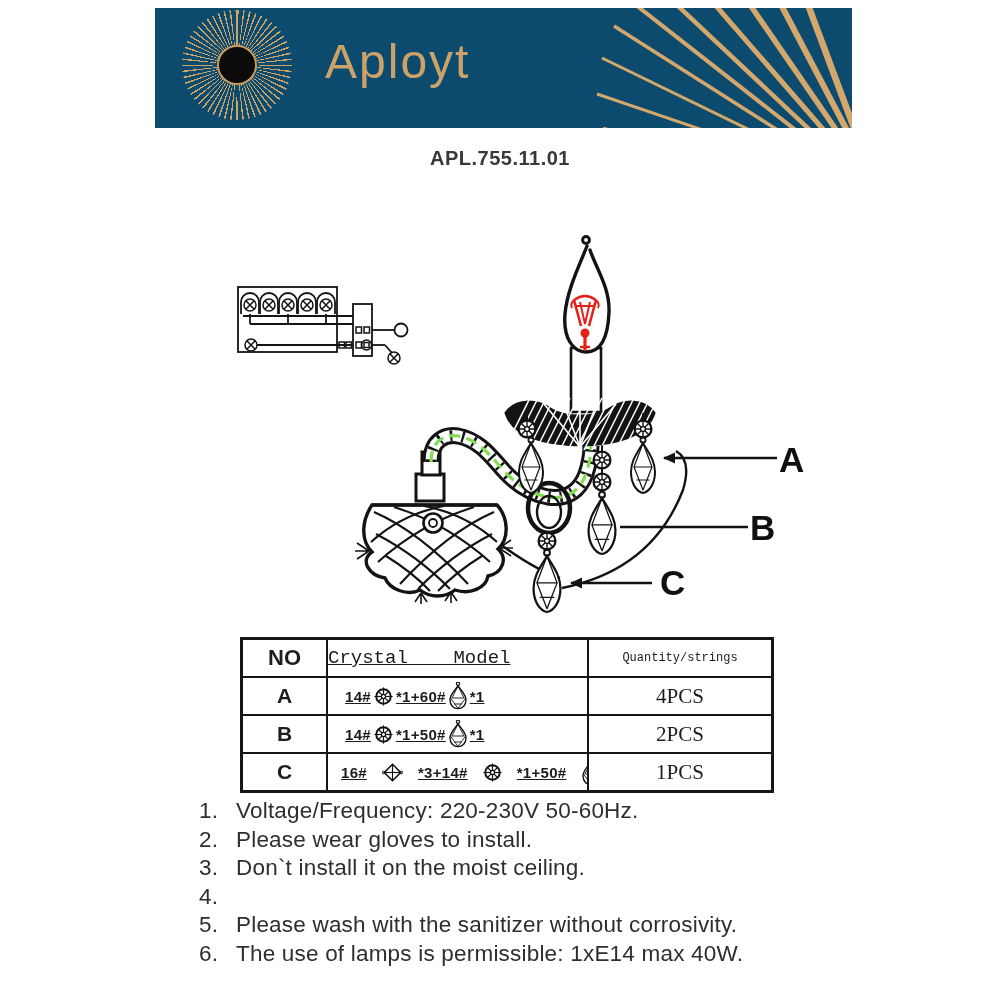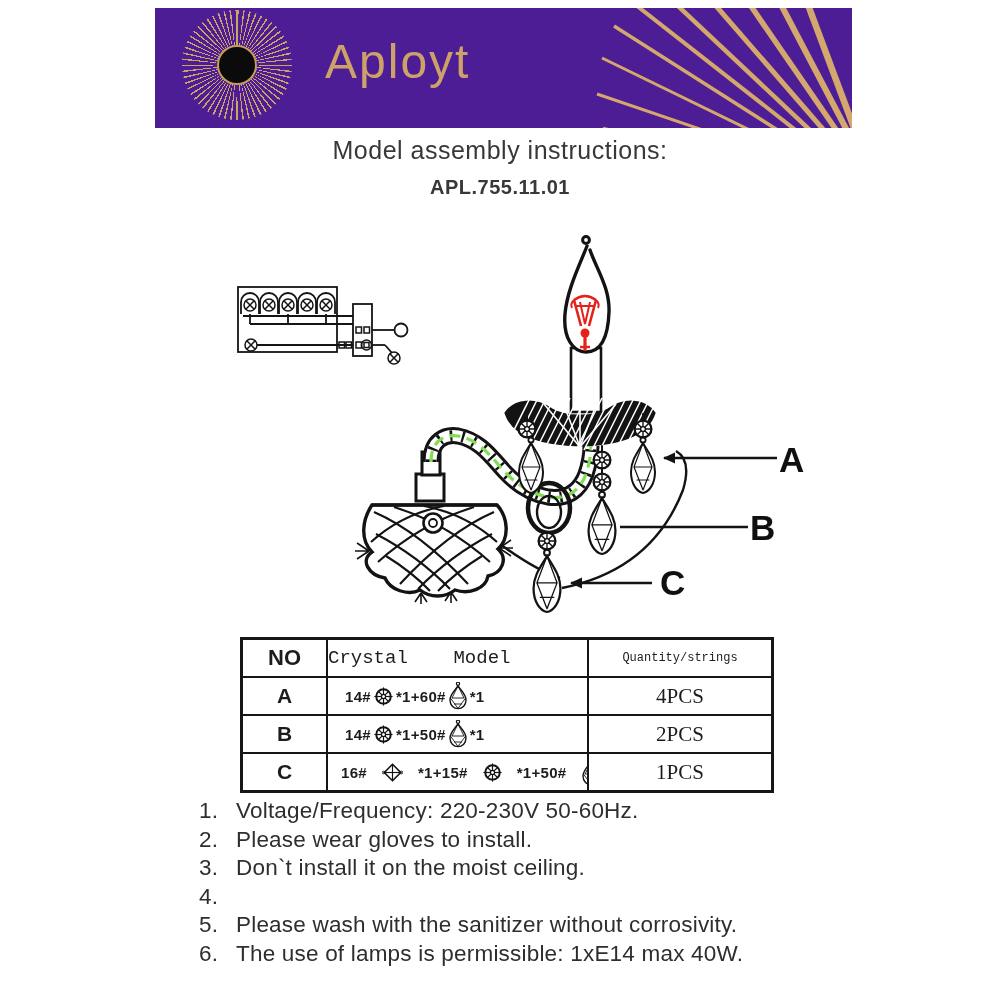--- a/index.html
+++ b/index.html
@@ -1,19 +1,19 @@
 <!DOCTYPE html>
 <html><head>
 <meta charset="utf-8">
 <style>
   html,body{margin:0;padding:0;background:#ffffff;}
   body{width:1000px;height:1000px;position:relative;font-family:"Liberation Sans",sans-serif;overflow:hidden;}
 
   
-  .banner{position:absolute;left:155px;top:8px;width:697px;height:120px;background:#4c1d95;overflow:hidden;}
+  .banner{position:absolute;left:155px;top:8px;width:697px;height:120px;background:#0c4a6e;overflow:hidden;}
   .starburst{position:absolute;left:27px;top:2px;width:110px;height:110px;border-radius:50%;
      background:repeating-conic-gradient(#cfa265 0deg 1.7deg, rgba(0,0,0,0) 1.7deg 6.4deg);}
   .starburst::after{content:"";position:absolute;inset:35px;background:#0b0b0b;border-radius:50%;
      border:2px solid #c59a5e;box-sizing:border-box;}
   .brand{position:absolute;left:170px;top:26px;font-size:48px;font-weight:400;color:#cda269;
      letter-spacing:2px;}
   .rays{position:absolute;right:0;top:0;}
 
   
   .title-block{position:absolute;left:0;top:136px;width:1000px;text-align:center;color:#383838;}
@@ -24,21 +24,21 @@
   .dlabel{position:absolute;font-size:35px;font-weight:600;color:#101010;line-height:1;}
   .dlabel-a{left:779px;top:442px;}
   .dlabel-b{left:750px;top:510px;}
   .dlabel-c{left:660px;top:565px;}
 
   
   .parts-table{position:absolute;left:240px;top:637px;width:524px;border-collapse:collapse;table-layout:fixed;padding-left:10px;}
   .parts-table td{border:2px solid #161616;height:36px;padding:0;color:#1c1c1c;vertical-align:middle;overflow:hidden;}
   .parts-table{border:3px solid #161616;}
   .col-no{width:83px;text-align:center;font-weight:bold;font-size:21px;}
-  .col-spec{width:259px;}
+  .col-spec{width:259px;text-decoration:underline;}
   .col-qty{width:182px;text-align:center;}
   .hdr-no{font-size:22px;font-weight:bold;text-align:center;}
   .hdr-crystal{font-family:"Liberation Mono",monospace;font-size:19px;white-space:pre;padding-left:10px;}
   .hdr-qty{font-family:"Liberation Mono",monospace;font-size:12px;text-align:center;}
   .qty-val{font-family:"Liberation Serif",serif;font-size:21px;margin-top:24px;}
   .spec-wrap{display:flex;align-items:center;gap:3px;padding-left:17px;font-size:15px;font-weight:600;letter-spacing:0.3px;white-space:nowrap;}
   .spec-wrap svg{flex:0 0 auto;}
 
   
   .instructions{position:absolute;left:199px;top:798px;color:#2e2e2e;}
@@ -66,21 +66,20 @@
         <line x1="741" y1="156" x2="556" y2="-18" stroke-width="4.5"></line>
         <line x1="743" y1="150" x2="592" y2="-24" stroke-width="5"></line>
         <line x1="745" y1="142" x2="628" y2="-28" stroke-width="5.5"></line>
         <line x1="747" y1="132" x2="662" y2="-30" stroke-width="6"></line>
         <line x1="749" y1="120" x2="693" y2="-30" stroke-width="6.5"></line>
       </g>
     </svg>
   </div>
 
   <div class="title-block">
-    <div class="title-line1">Model assembly instructions:</div>
     <div class="title-line2">APL.755.11.01</div>
   </div>
 
   <svg class="abs-svg" width="1000" height="1000" viewBox="0 0 1000 1000">
     <defs>
 
       <g id="drop" stroke="#131313" fill="#ffffff">
         <circle cx="0" cy="-28" r="2.6" stroke-width="1.8" fill="none"></circle>
         <path d="M0,-25 C-5,-16 -12,-8 -12,4 C-12,16 -6,24 0,25 C6,24 12,16 12,4 C12,-8 5,-16 0,-25 Z" stroke-width="2"></path>
         <g stroke-width="1.2" fill="none">
@@ -356,21 +355,21 @@
       <td class="col-qty qty-val">2PCS</td>
     </tr>
     <tr>
       <td class="col-no">C</td>
       <td class="col-spec">
         <div class="spec-wrap" style="padding-left:13px;gap:15px;">
           <span>16#</span>
           <svg width="21" height="21">
                 <use href="#sym-dia" width="21" height="21"></use>
               </svg>
-          <span>*1+15#</span>
+          <span>*3+14#</span>
           <svg width="19" height="19">
                 <use href="#sym-oct" width="19" height="19"></use>
               </svg>
           <span>*1+50#</span>
           <svg width="18" height="28">
                 <use href="#sym-drop" width="18" height="28"></use>
               </svg>
           <span>*1</span>
         </div>
       </td>

